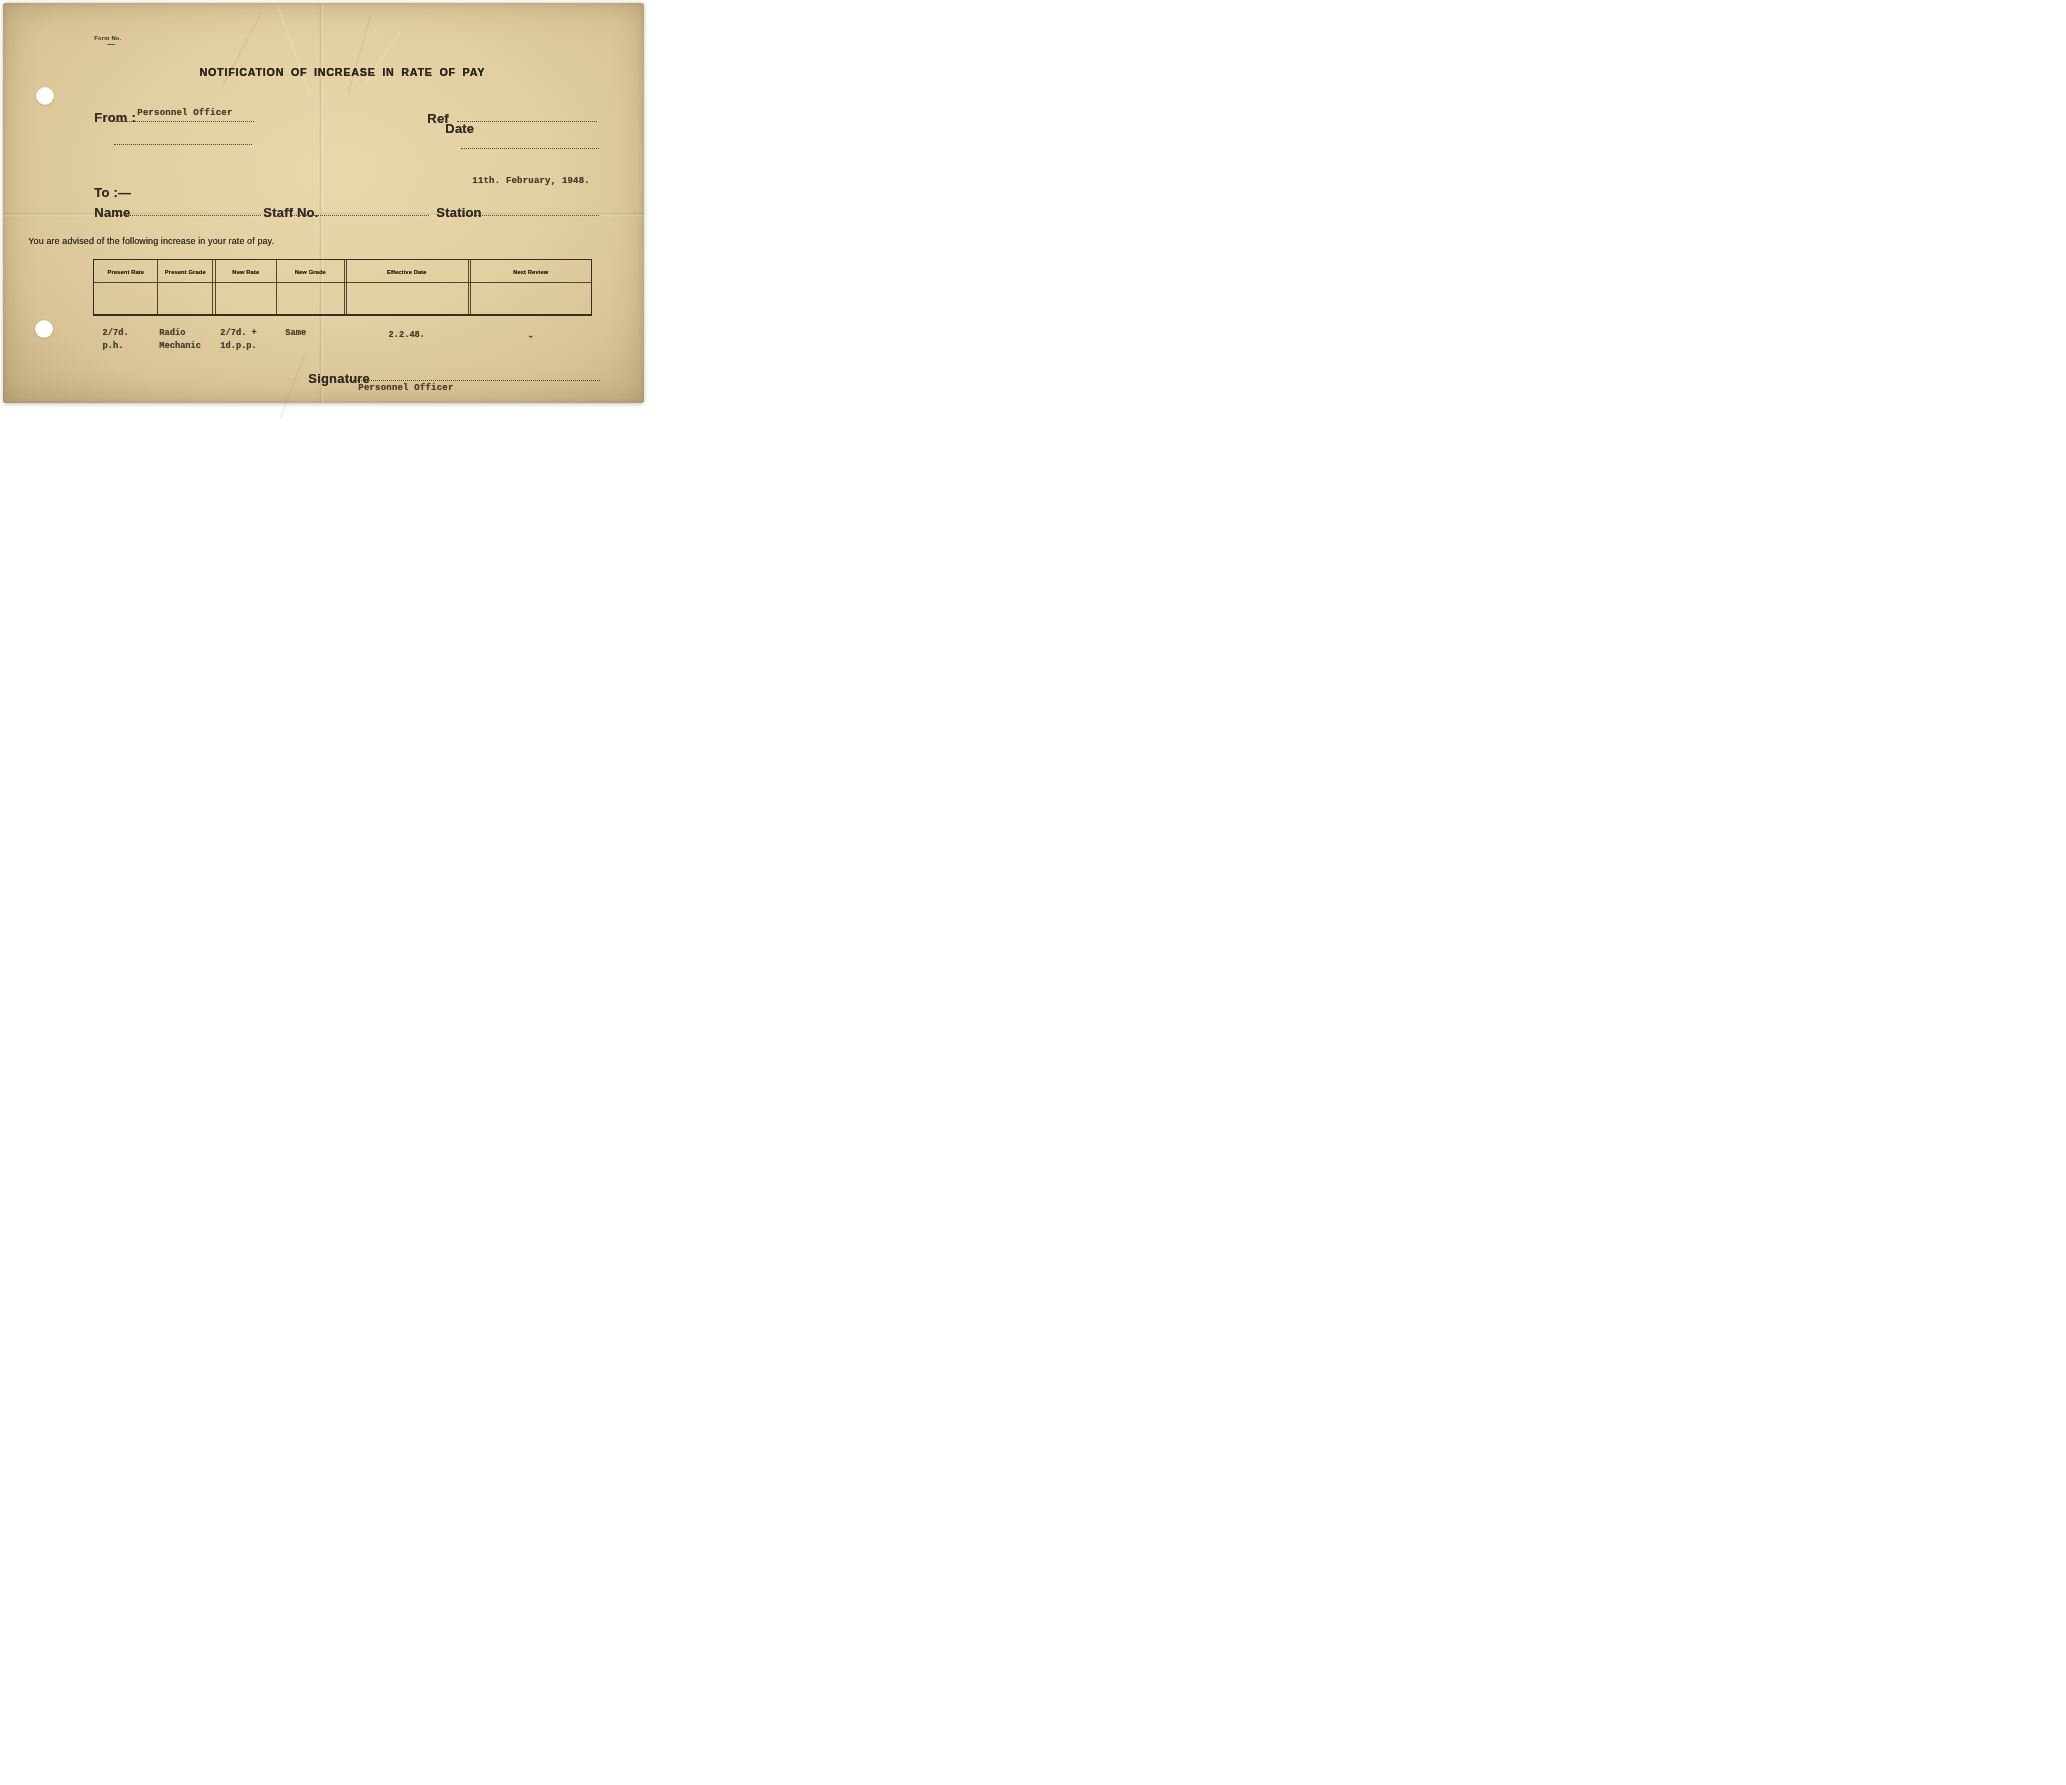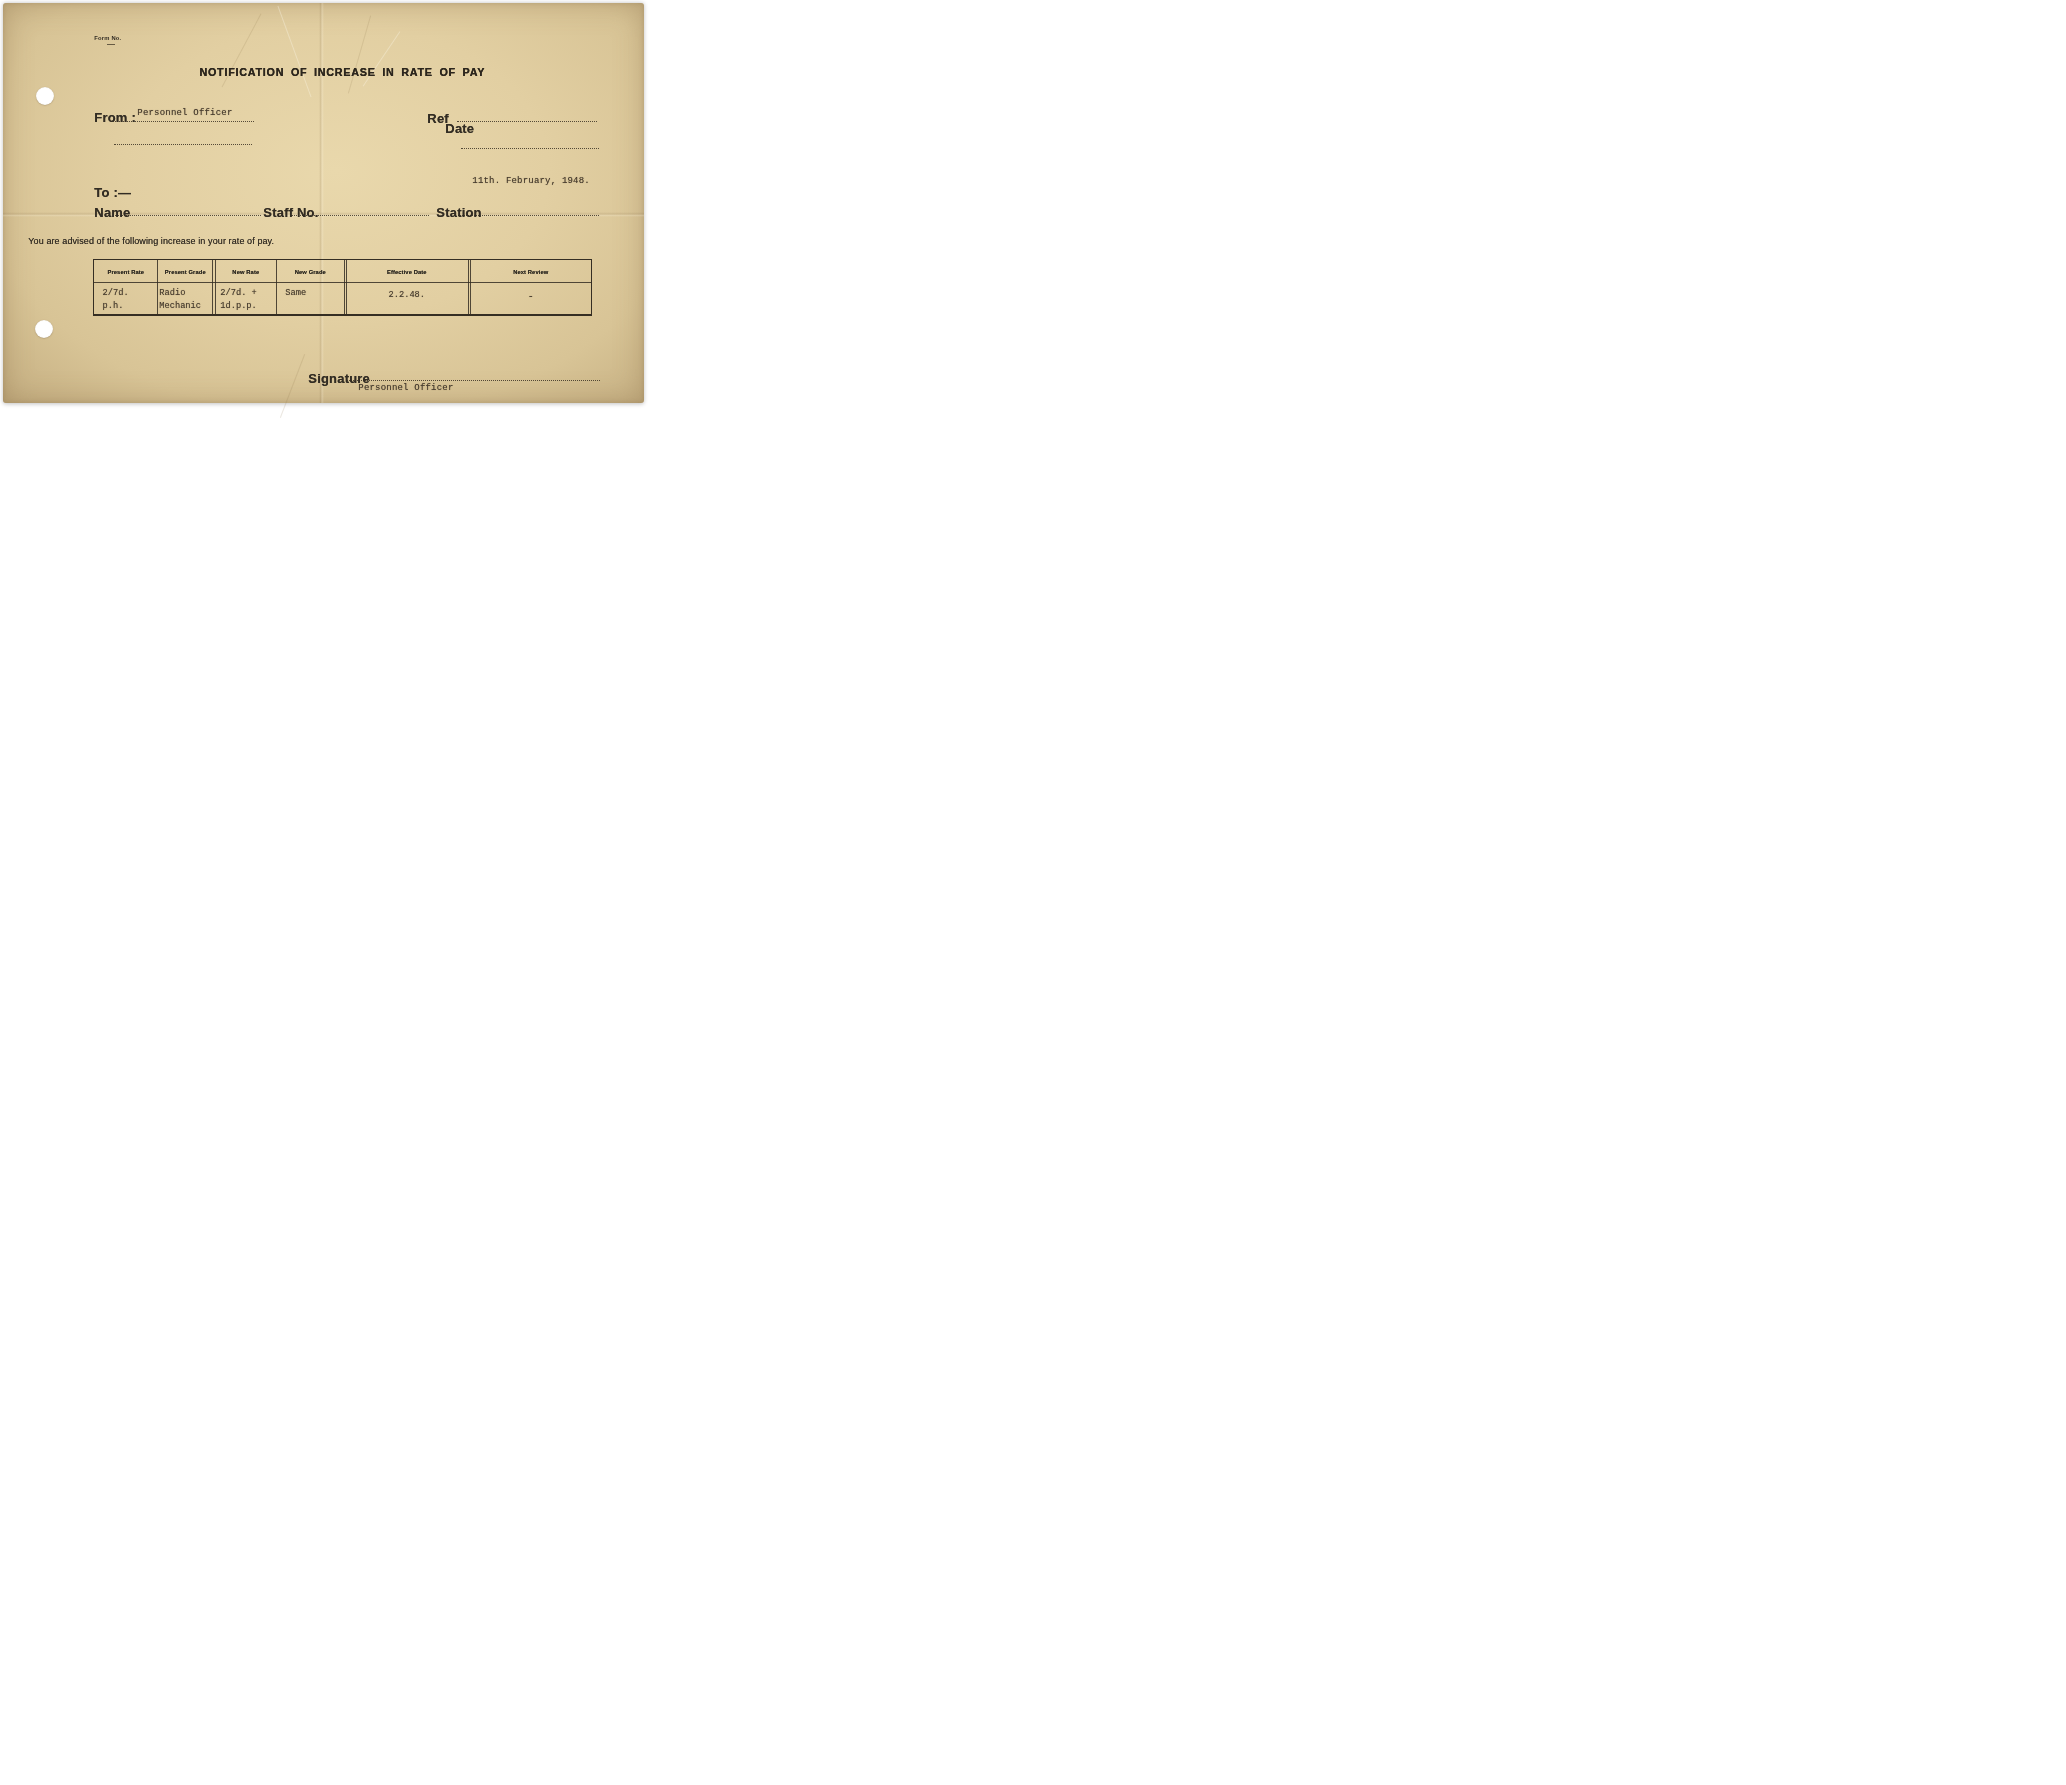--- a/index.html
+++ b/index.html
@@ -52,21 +52,21 @@
     color: #322c23;
     font-weight: bold;
     font-size: 13px;
     letter-spacing: 0.2px;
     text-shadow: 0 0 0.2px rgba(50,44,35,0.75);
     white-space: nowrap;
   }
   .typed {
     position: absolute;
     font-family: "Liberation Mono", "DejaVu Sans Mono", monospace;
-    font-weight: normal;
+    font-weight: bold;
     font-size: 9px;
     color: #473c2e;
     letter-spacing: 0.2px;
     text-shadow: 0 0 0.7px rgba(70,58,42,0.65);
     white-space: nowrap;
   }
   .dots {
     position: absolute;
     height: 7.4px;
     border-bottom: 1.2px dotted rgba(52,44,32,0.82);
@@ -123,25 +123,26 @@
     position: absolute; top: 5px; height: 14px;
     display: flex; align-items: center; justify-content: center;
     font-size: 5.8px; font-weight: bold;
     color: #2e2a22; letter-spacing: 0.1px;
     text-shadow: 0 0 0.2px rgba(46,42,34,0.8);
     white-space: nowrap;
   }
   .cell-typed {
     position: absolute;
     font-family: "Liberation Mono", "DejaVu Sans Mono", monospace;
-    font-weight: normal;
+    font-weight: bold;
     font-size: 8.7px; line-height: 13.6px;
     color: #473c2e;
     text-shadow: 0 0 0.7px rgba(70,58,42,0.6);
     white-space: nowrap;
+    margin-top: 40px;
   }
   .cell-typed.centered { text-align: center; }
 </style>
 </head>
 <body>
 
 <div class="stage">
   <div class="paper">
 
     <div class="crease v-fold"></div>

